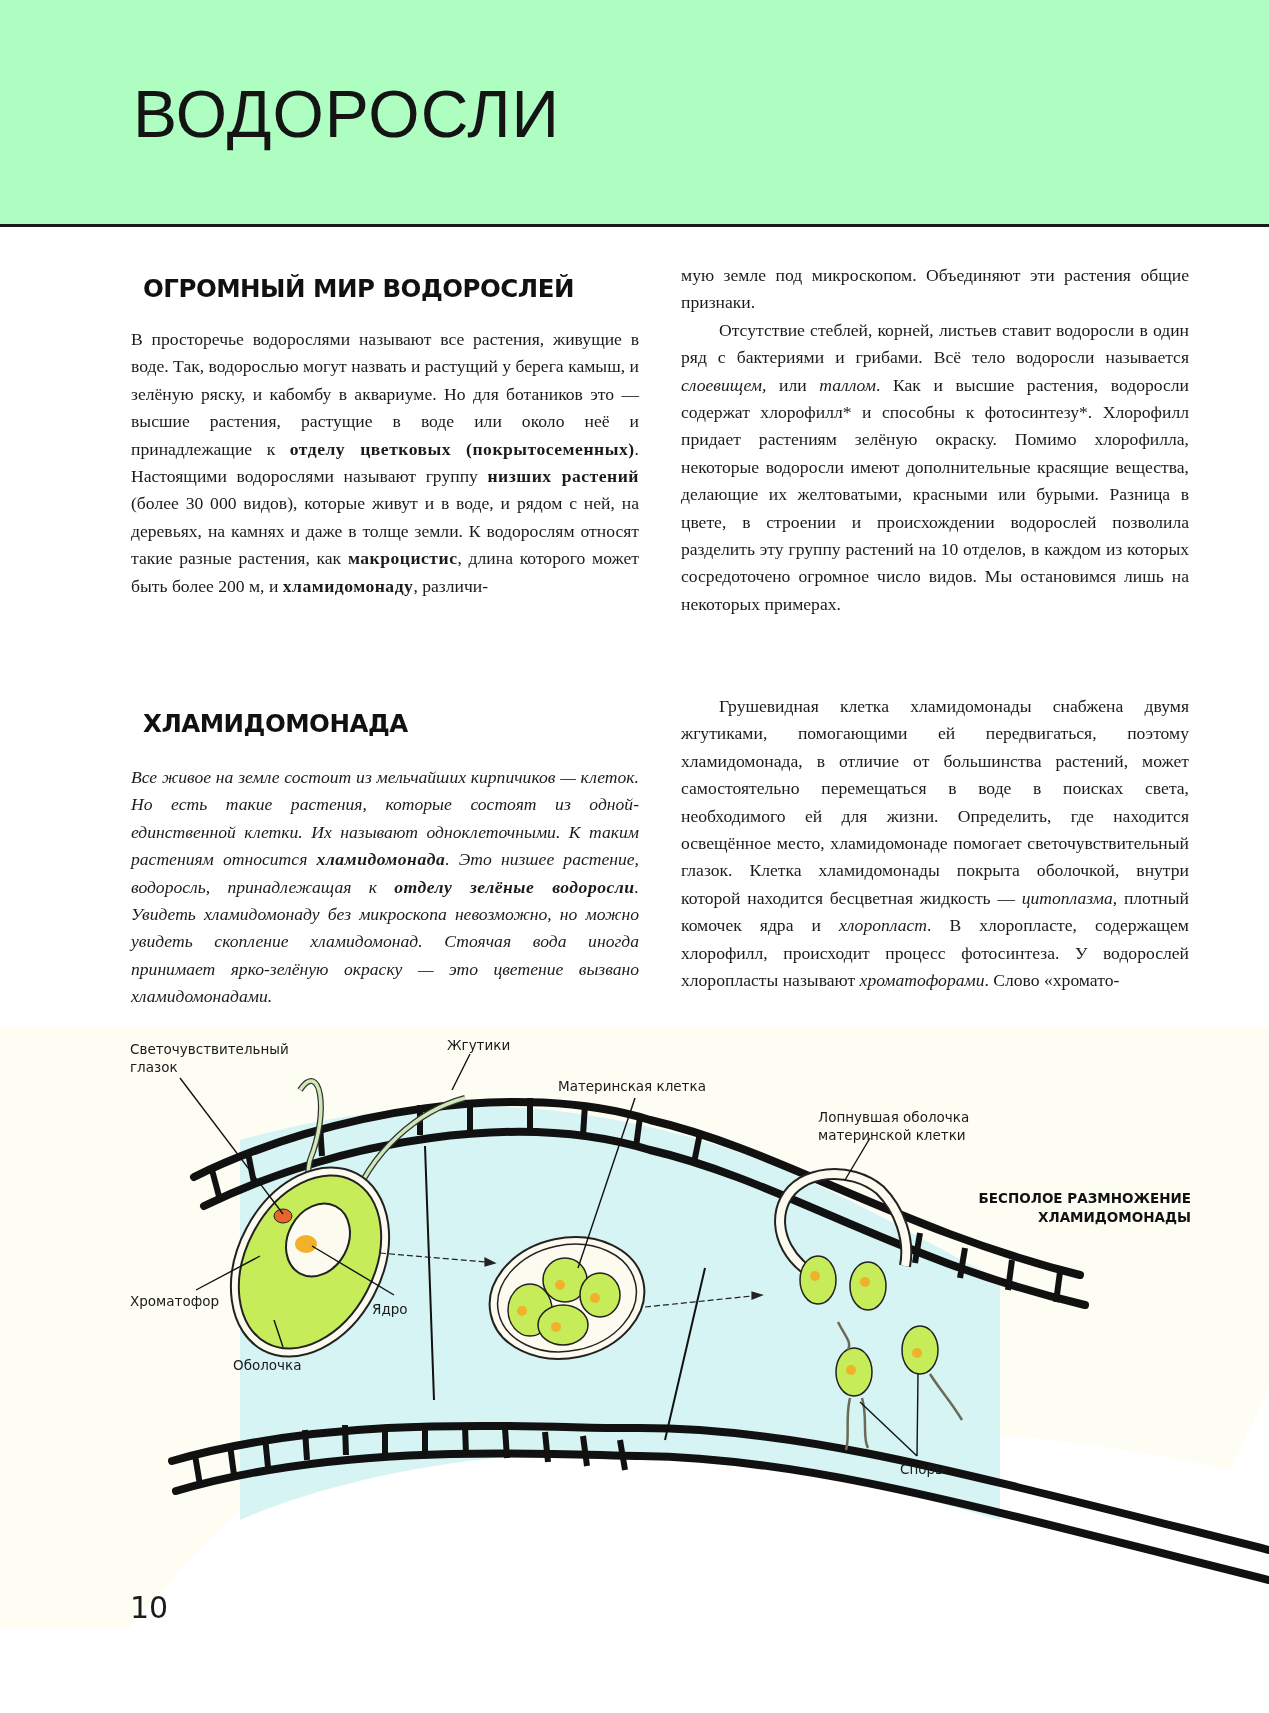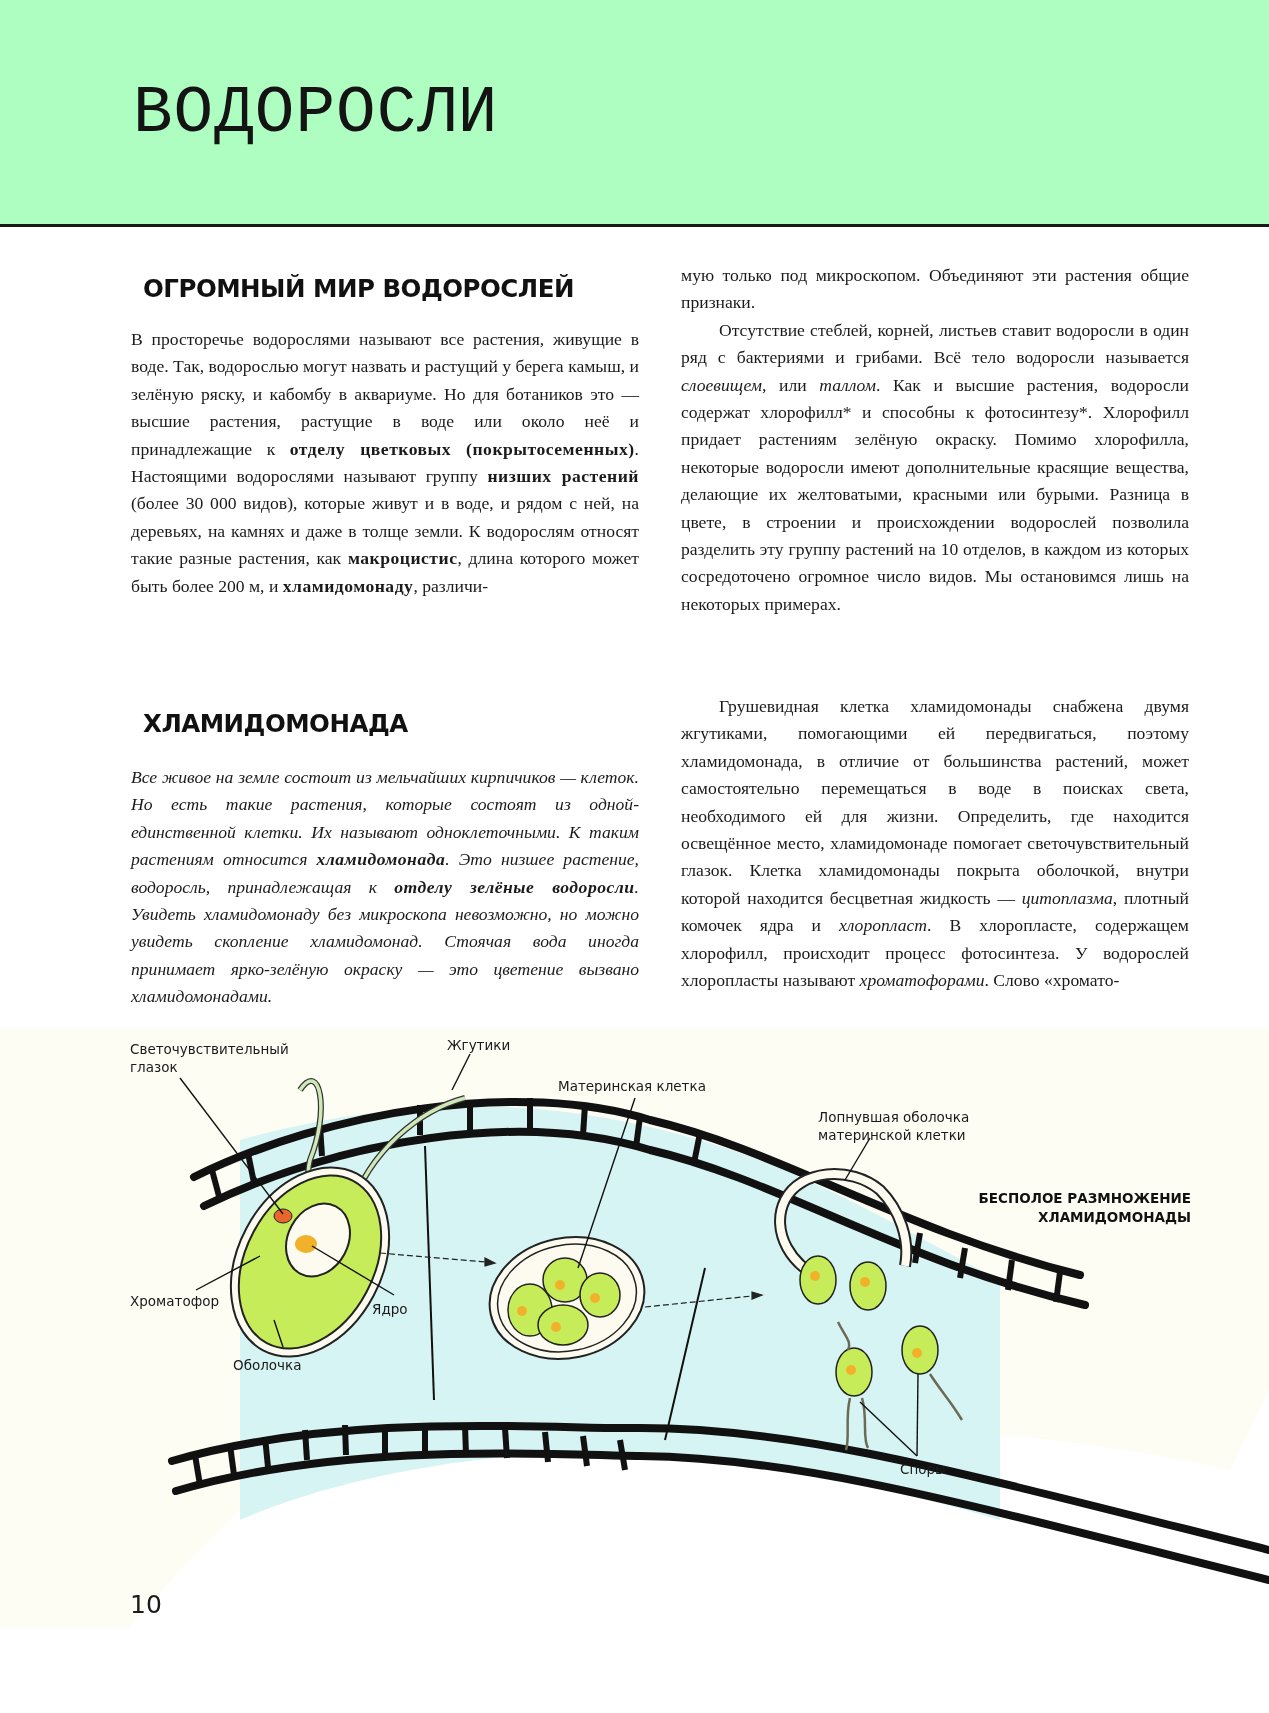--- a/index.html
+++ b/index.html
@@ -1,51 +1,51 @@
 <!DOCTYPE html>
 <html><head>
   <meta charset="utf-8">
   <style>
     html, body { margin: 0; padding: 0; background: #ffffff; }
     body { width: 1269px; height: 1713px; position: relative; overflow: hidden;
            font-family: "DejaVu Serif", "Liberation Serif", serif; color: #1a1a1a; }
     .header { position: absolute; left: 0; top: 0; width: 1269px; height: 224px;
               background: #aefec2; border-bottom: 3px solid #1a1a1a; }
     .header h1 { position: absolute; left: 133px; top: 76px; margin: 0;
-                 font-family: Liberation Mono, monospace;
+                 font-family: Liberation Sans, sans-serif;
                  font-weight: normal; font-size: 66px; letter-spacing: 1px; color: #141414; }
     .col { position: absolute; width: 508px; font-size: 17.6px; line-height: 27.4px;
            font-family: "Liberation Serif", "DejaVu Serif", serif; text-align: justify; }
     .col p { margin: 0; }
     .col p.indent { text-indent: 38px; }
     .sec-title { position: absolute; margin: 12px; font-family: "DejaVu Sans", "Liberation Sans", sans-serif;
                  font-weight: 900; font-size: 24.5px; line-height: 30px; letter-spacing: -0.5px; color: #111; text-transform: uppercase; }
     b { font-weight: bold; letter-spacing: 0.5px; }
     i { }
     .diagram { position: absolute; left: 0; top: 1028px; width: 1269px; height: 600px; }
     .lbl { font-family: "DejaVu Sans", "Liberation Sans", sans-serif; font-size: 13.5px; fill: #1a1a1a; }
     .lbl-bold { font-family: "DejaVu Sans", "Liberation Sans", sans-serif; font-size: 13.5px; font-weight: bold; fill: #111; }
     .page-num { position: absolute; left: 130px; top: 1590px; margin: 0;
-                font-family: "DejaVu Sans", "Liberation Sans", sans-serif; font-size: 25px; color: #1a1a1a; }
+                font-family: "DejaVu Sans", "Liberation Sans", sans-serif; font-size: 30px; color: #1a1a1a; }
   </style>
 </head>
 <body>
 
 <div class="header">
   <h1>ВОДОРОСЛИ</h1>
 </div>
 
 <h2 class="sec-title" style="left:131px; top:262px;">ОГРОМНЫЙ МИР ВОДОРОСЛЕЙ</h2>
 
 <div class="col" style="left:131px; top:326px;">
   <p><span>В просторечье водорослями называют все растения, живущие в воде. Так, водорослью могут назвать и растущий у берега камыш, и зелёную ряску, и кабомбу в аквариуме. Но для ботаников это — высшие растения, растущие в воде или около неё и принадлежащие к </span><b>отделу цветковых (покрытосеменных)</b><span>. Настоящими водорослями называют группу </span><b>низших растений</b><span> (более 30 000 видов), которые живут и в воде, и рядом с ней, на деревьях, на камнях и даже в толще земли. К водорослям относят такие разные растения, как </span><b>макроцистис</b><span>, длина которого может быть более 200 м, и </span><b>хламидомонаду</b><span>, различи-</span></p>
 </div>
 
 <div class="col" style="left:681px; top:262px;">
-  <p>мую только под микроскопом. Объединяют эти растения общие признаки.</p>
+  <p>мую земле под микроскопом. Объединяют эти растения общие признаки.</p>
   <p class="indent"><span>Отсутствие стеблей, корней, листьев ставит водоросли в один ряд с бактериями и грибами. Всё тело водоросли называется </span><i>слоевищем,</i><span> или </span><i>таллом</i><span>. Как и высшие растения, водоросли содержат хлорофилл* и способны к фотосинтезу*. Хлорофилл придает растениям зелёную окраску. Помимо хлорофилла, некоторые водоросли имеют дополнительные красящие вещества, делающие их желтоватыми, красными или бурыми. Разница в цвете, в строении и происхождении водорослей позволила разделить эту группу растений на 10 отделов, в каждом из которых сосредоточено огромное число видов. Мы остановимся лишь на некоторых примерах.</span></p>
 </div>
 
 <h2 class="sec-title" style="left:131px; top:697px;">
   <span>ХЛАМИДОМОНАДА</span><br>
 </h2>
 
 <div class="col" style="left:131px; top:764px;font-style:italic;">
   <p><span>Все живое на земле состоит из мельчайших кирпичиков — клеток. Но есть такие растения, которые состоят из одной-единственной клетки. Их называют одноклеточными. К таким растениям относится </span><b>хламидомонада</b><span>. Это низшее растение, водоросль, принадлежащая к </span><b>отделу зелёные водоросли</b><span>. Увидеть хламидомонаду без микроскопа невозможно, но можно увидеть скопление хламидомонад. Стоячая вода иногда принимает ярко-зелёную окраску — это цветение вызвано хламидомонадами.</span></p>
 </div>

